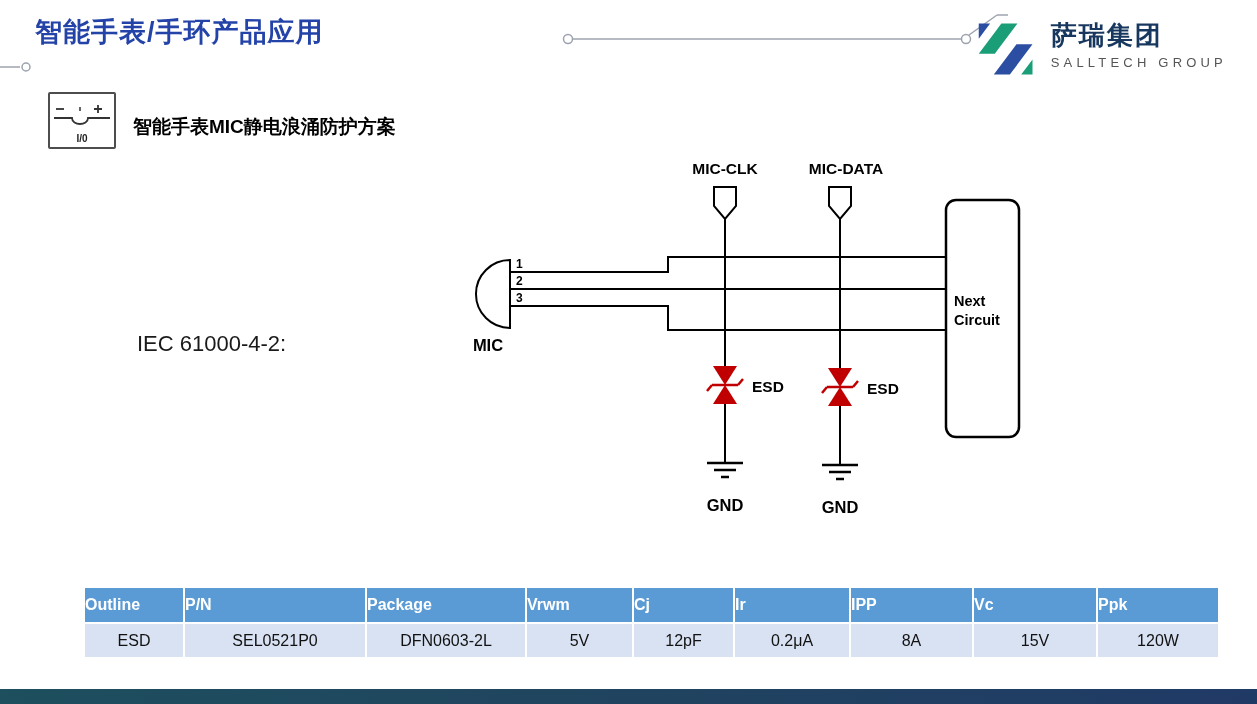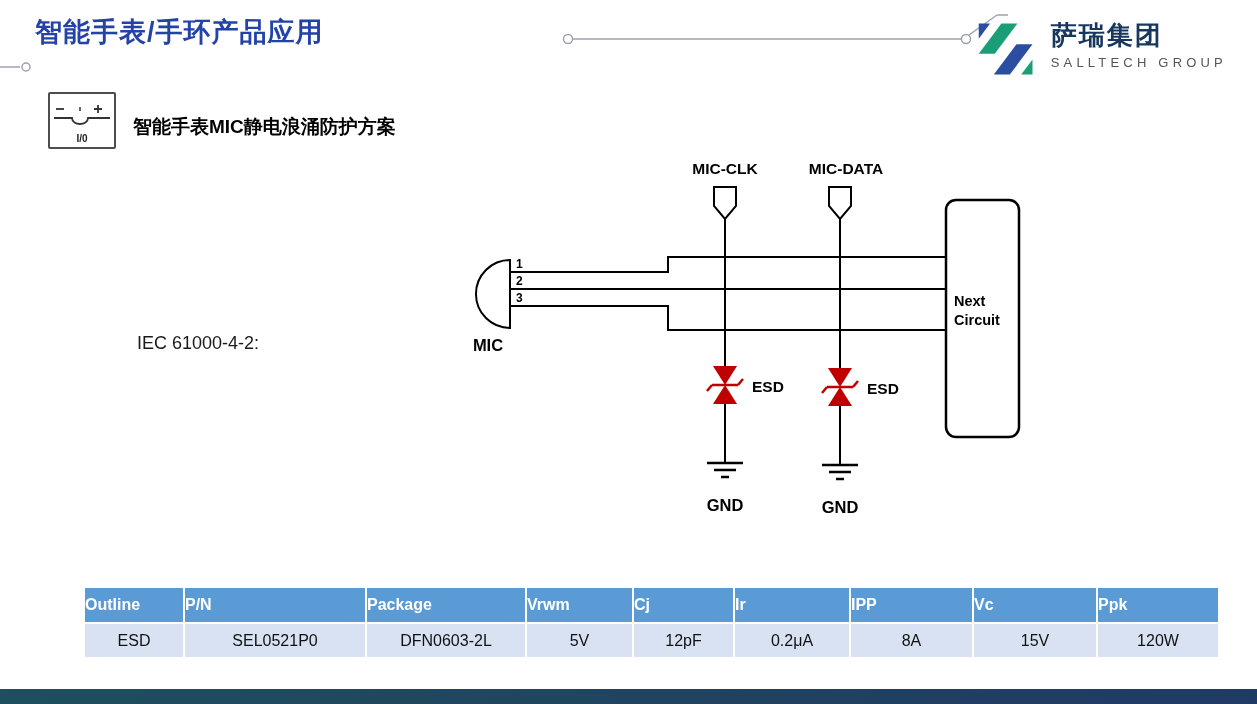--- a/index.html
+++ b/index.html
@@ -82,21 +82,21 @@
     font-size: 19px;
     font-weight: bold;
     color: #000;
     text-align: right;
   }
 
   
   .iec-note {
     position: absolute;
     left: 137px; top: 330px;
-    font-size: 18px;
+    font-size: 22px;
     color: #1a1a1a;
     line-height: 27px;
   }
 
   
   .circuit {
     position: absolute;
     left: 430px; top: 150px;
     width: 620px; height: 390px;
   }

